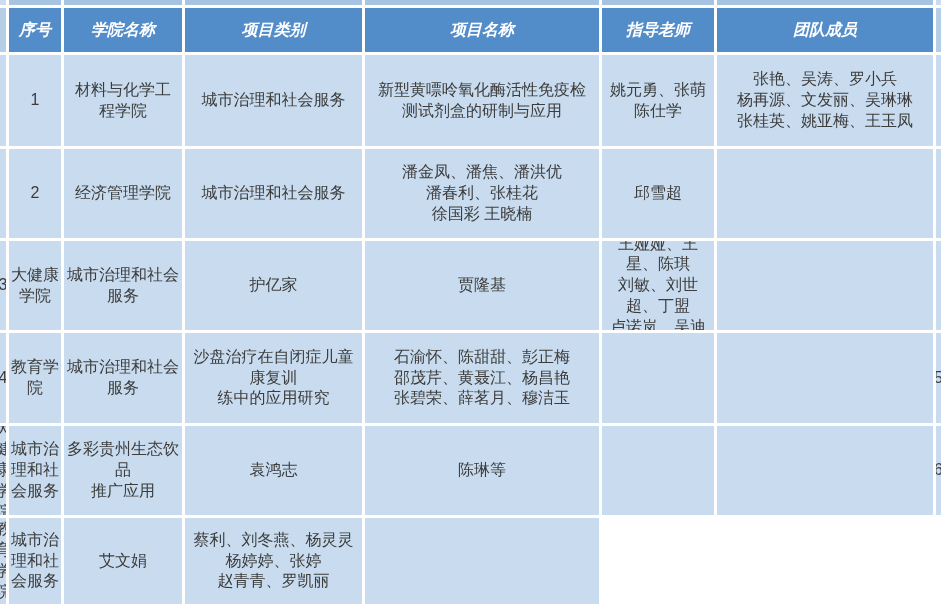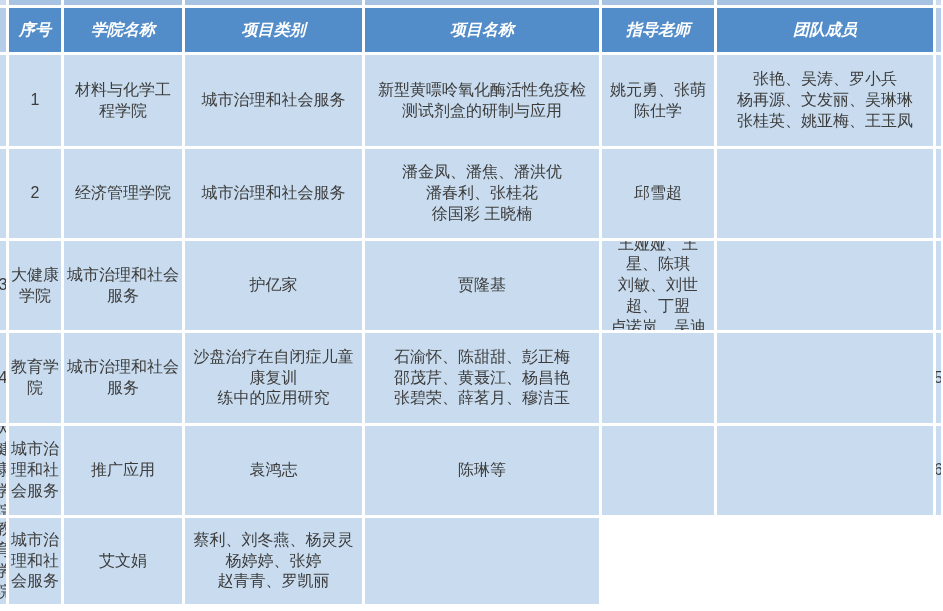--- a/index.html
+++ b/index.html
@@ -121,20 +121,21 @@
         <div class="cell-line">石渝怀、陈甜甜、彭正梅</div>
         <div class="cell-line">邵茂芹、黄聂江、杨昌艳</div>
         <div class="cell-line">张碧荣、薛茗月、穆洁玉</div>
       </div>
       <div class="edge-side-body"></div>
       <div class="edge-side-body"></div>
       <div class="cell">5</div>
       <div class="cell">大健康学院</div>
       <div class="cell">城市治理和社会服务</div>
       <div class="cell">
+        <div class="cell-line">多彩贵州生态饮品</div>
         <div class="cell-line">推广应用</div>
       </div>
       <div class="cell">袁鸿志</div>
       <div class="cell">陈琳等</div>
       <div class="edge-side-body"></div>
       <div class="edge-side-body"></div>
       <div class="cell">6</div>
       <div class="cell">教育学院</div>
       <div class="cell">城市治理和社会服务</div>
       <div class="cell">艾文娟</div>

